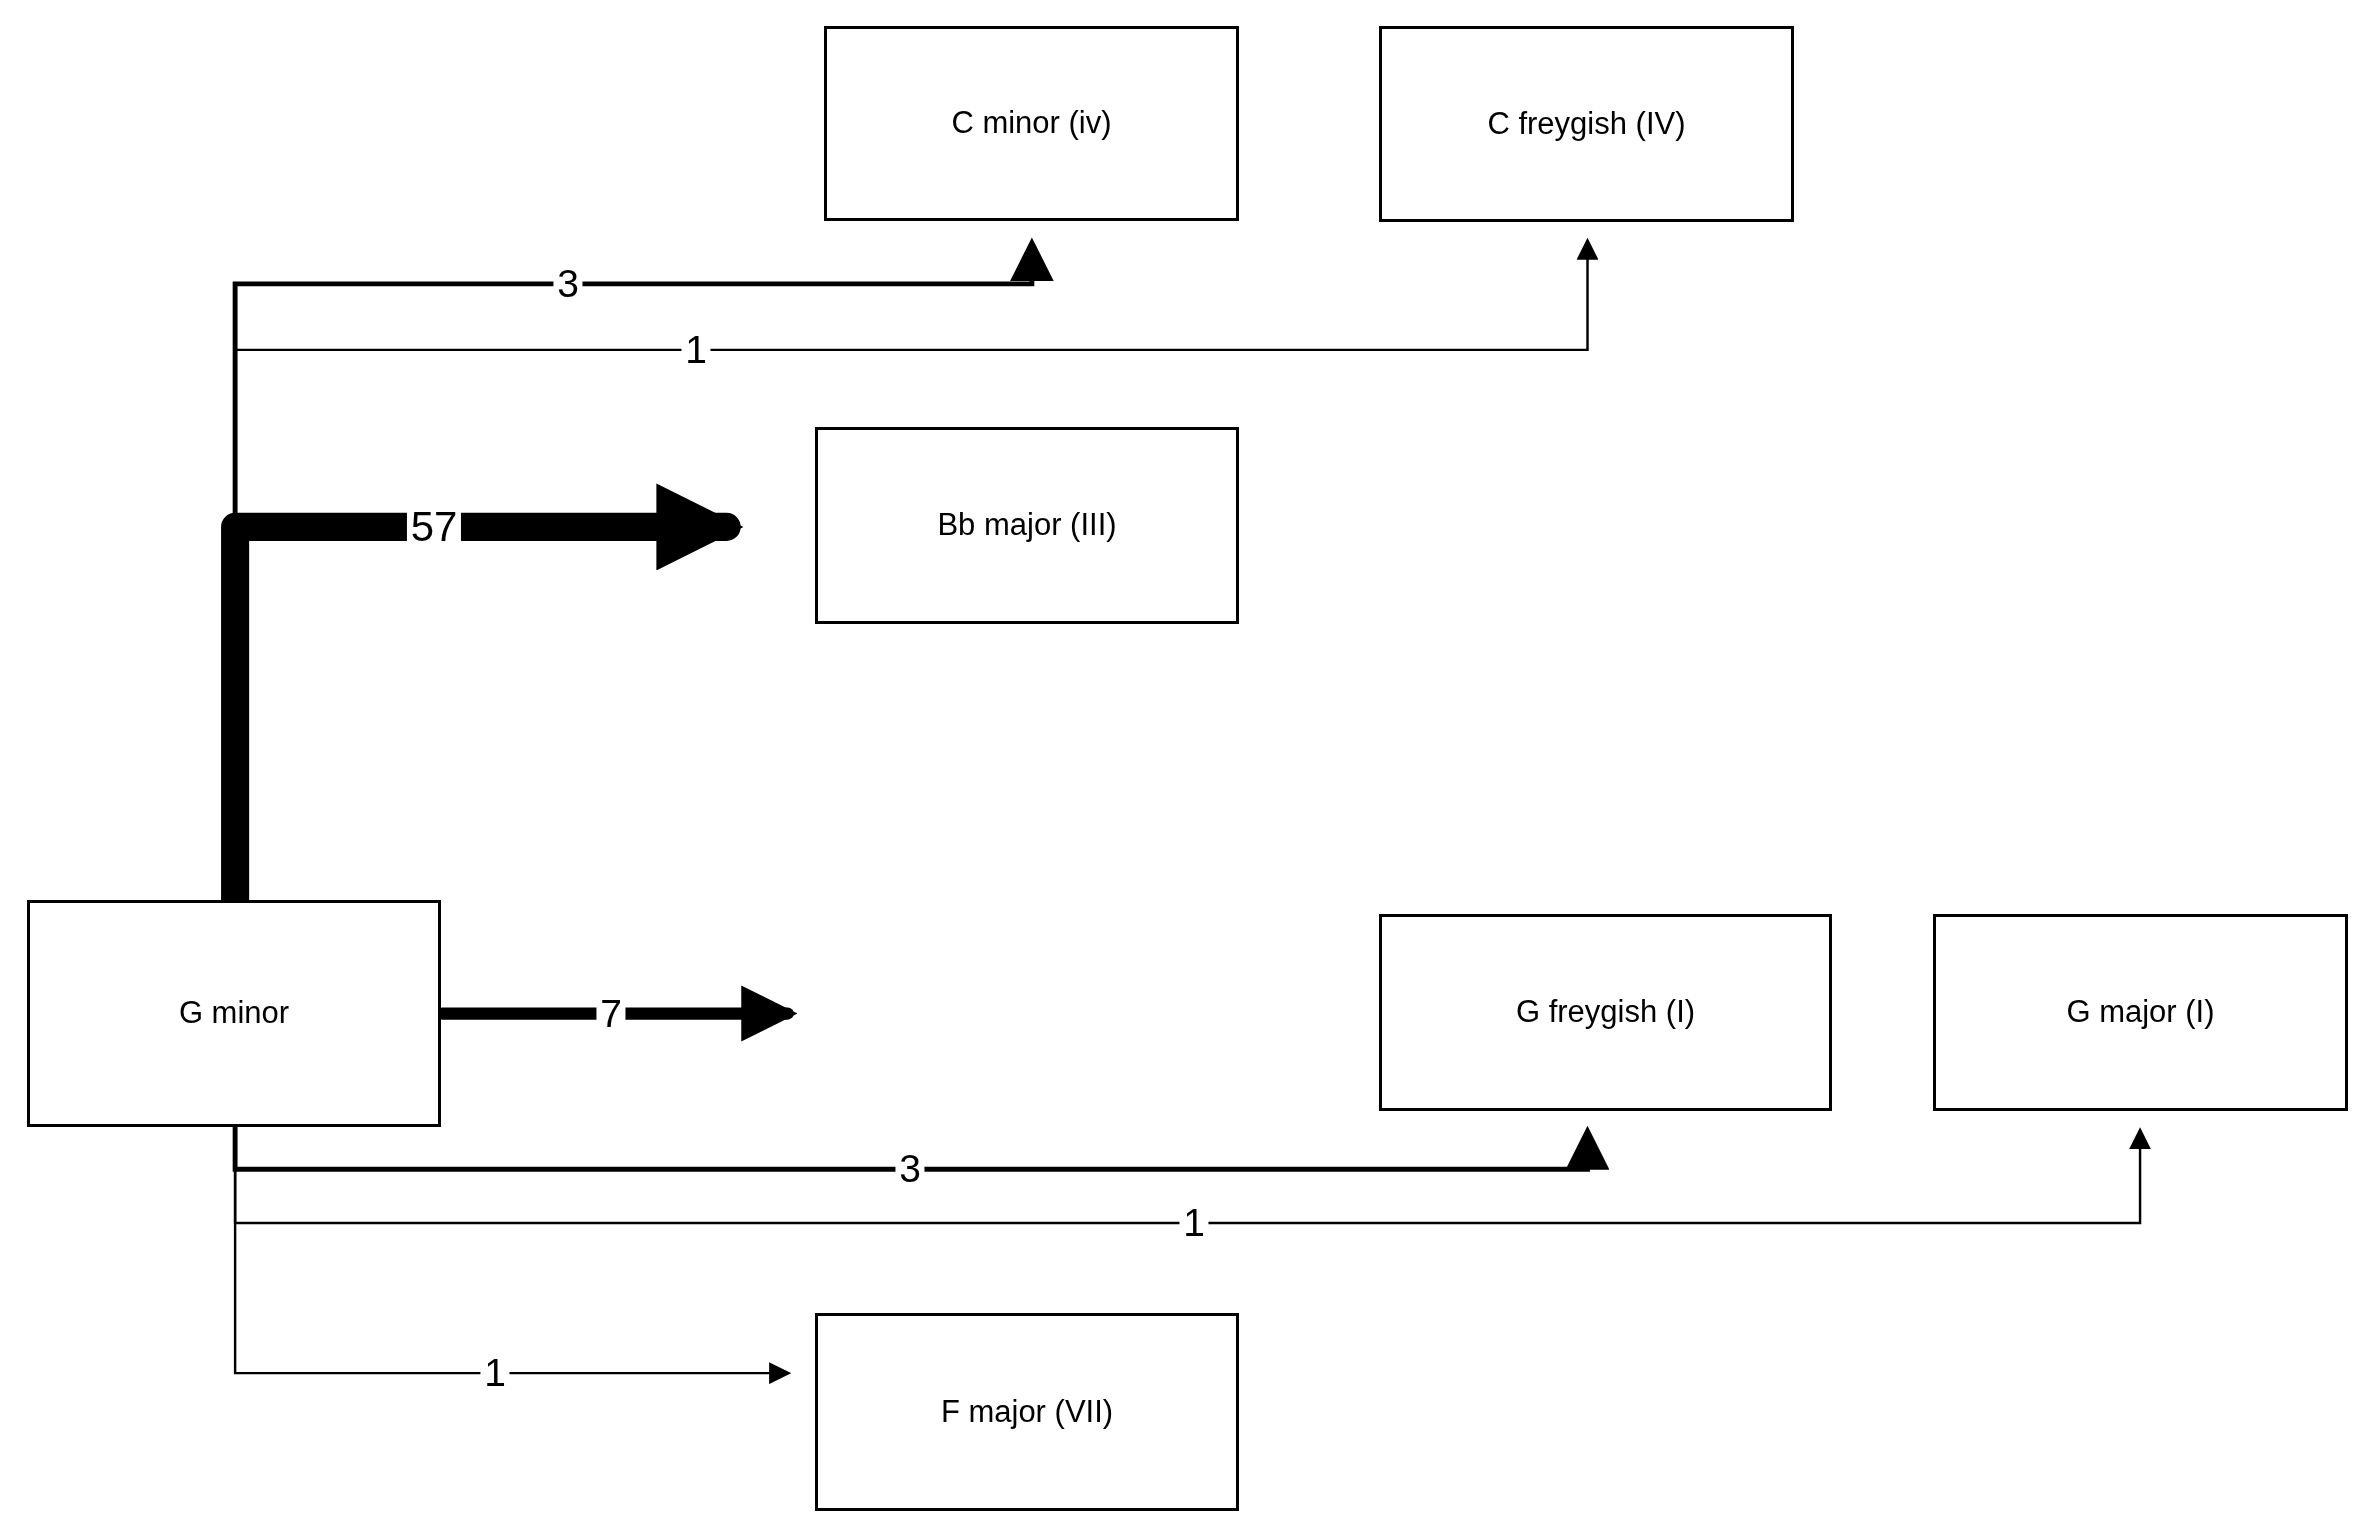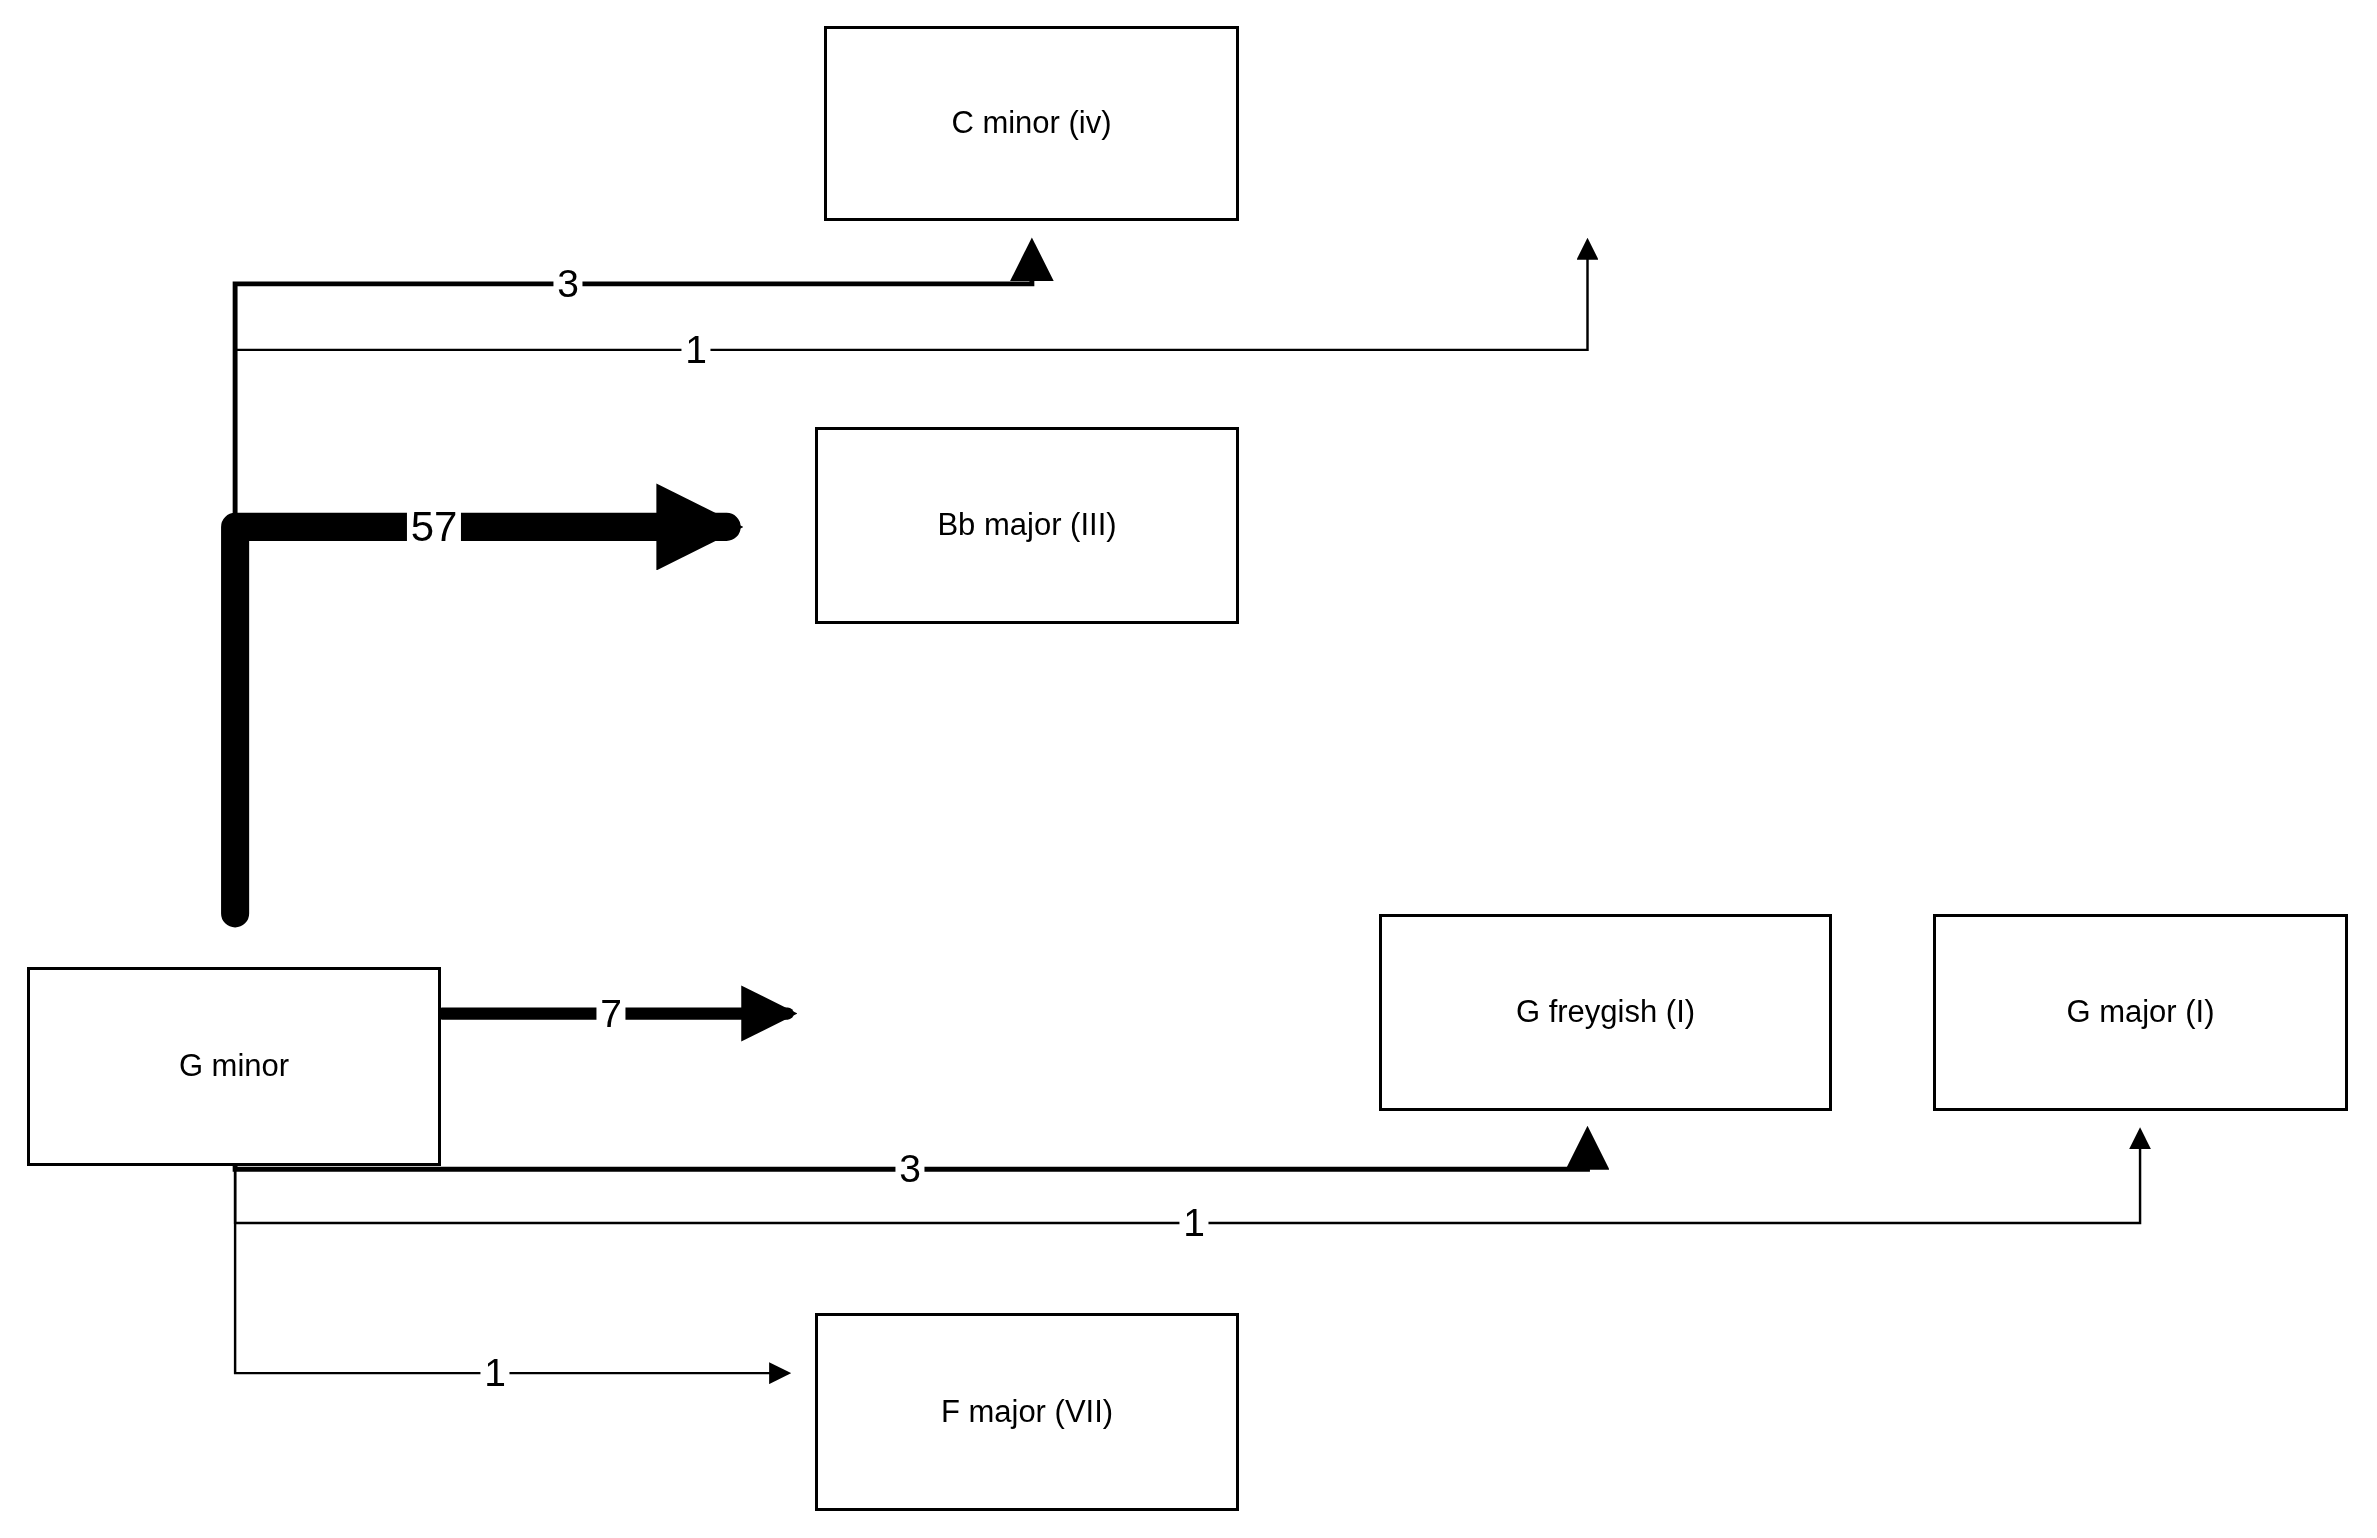--- a/index.html
+++ b/index.html
@@ -82,24 +82,25 @@
 
     <path d="M 385,1820 L 385,1915 L 2600,1915 L 2600,1855" fill="none" stroke="#000000" stroke-width="8" marker-end="url(#ah-thin)"></path>
 
     <path d="M 385,1820 L 385,2003 L 3505,2003 L 3505,1852" fill="none" stroke="#000000" stroke-width="4" marker-end="url(#ah-thin)"></path>
 
     <path d="M 385,1820 L 385,2249 L 1290,2249" fill="none" stroke="#000000" stroke-width="4" marker-end="url(#ah-thin)"></path>
   </svg>
 
   <div class="node" style="left: 824px; top: 26px; width: 415px; height: 195px;"><span>C minor (iv)</span></div>
 
+  <div class="node" style="left: 1379px; top: 26px; width: 415px; height: 196px;"><span>C freygish (IV)</span></div>
 
   <div class="node" style="left: 815px; top: 427px; width: 424px; height: 197px;"><span>Bb major (III)</span></div>
 
-  <div class="node" style="left: 27px; top: 967px; width: 414px; height: 199px;"><span>G minor</span></div>
+  <div class="node" style="left: 27px; top: 900px; width: 414px; height: 227px;"><span>G minor</span></div>
 
 
   <div class="node" style="left: 1379px; top: 914px; width: 453px; height: 197px;"><span>G freygish (I)</span></div>
 
   <div class="node" style="left: 815px; top: 1313px; width: 424px; height: 198px;"><span>F major (VII)</span></div>
 
   <div class="node" style="left: 1933px; top: 914px; width: 415px; height: 197px;"><span>G major (I)</span></div>
 
   <div class="edge-label" style="left: 568px; top: 284px;">3</div>
   <div class="edge-label" style="left: 696px; top: 350px;">1</div>

